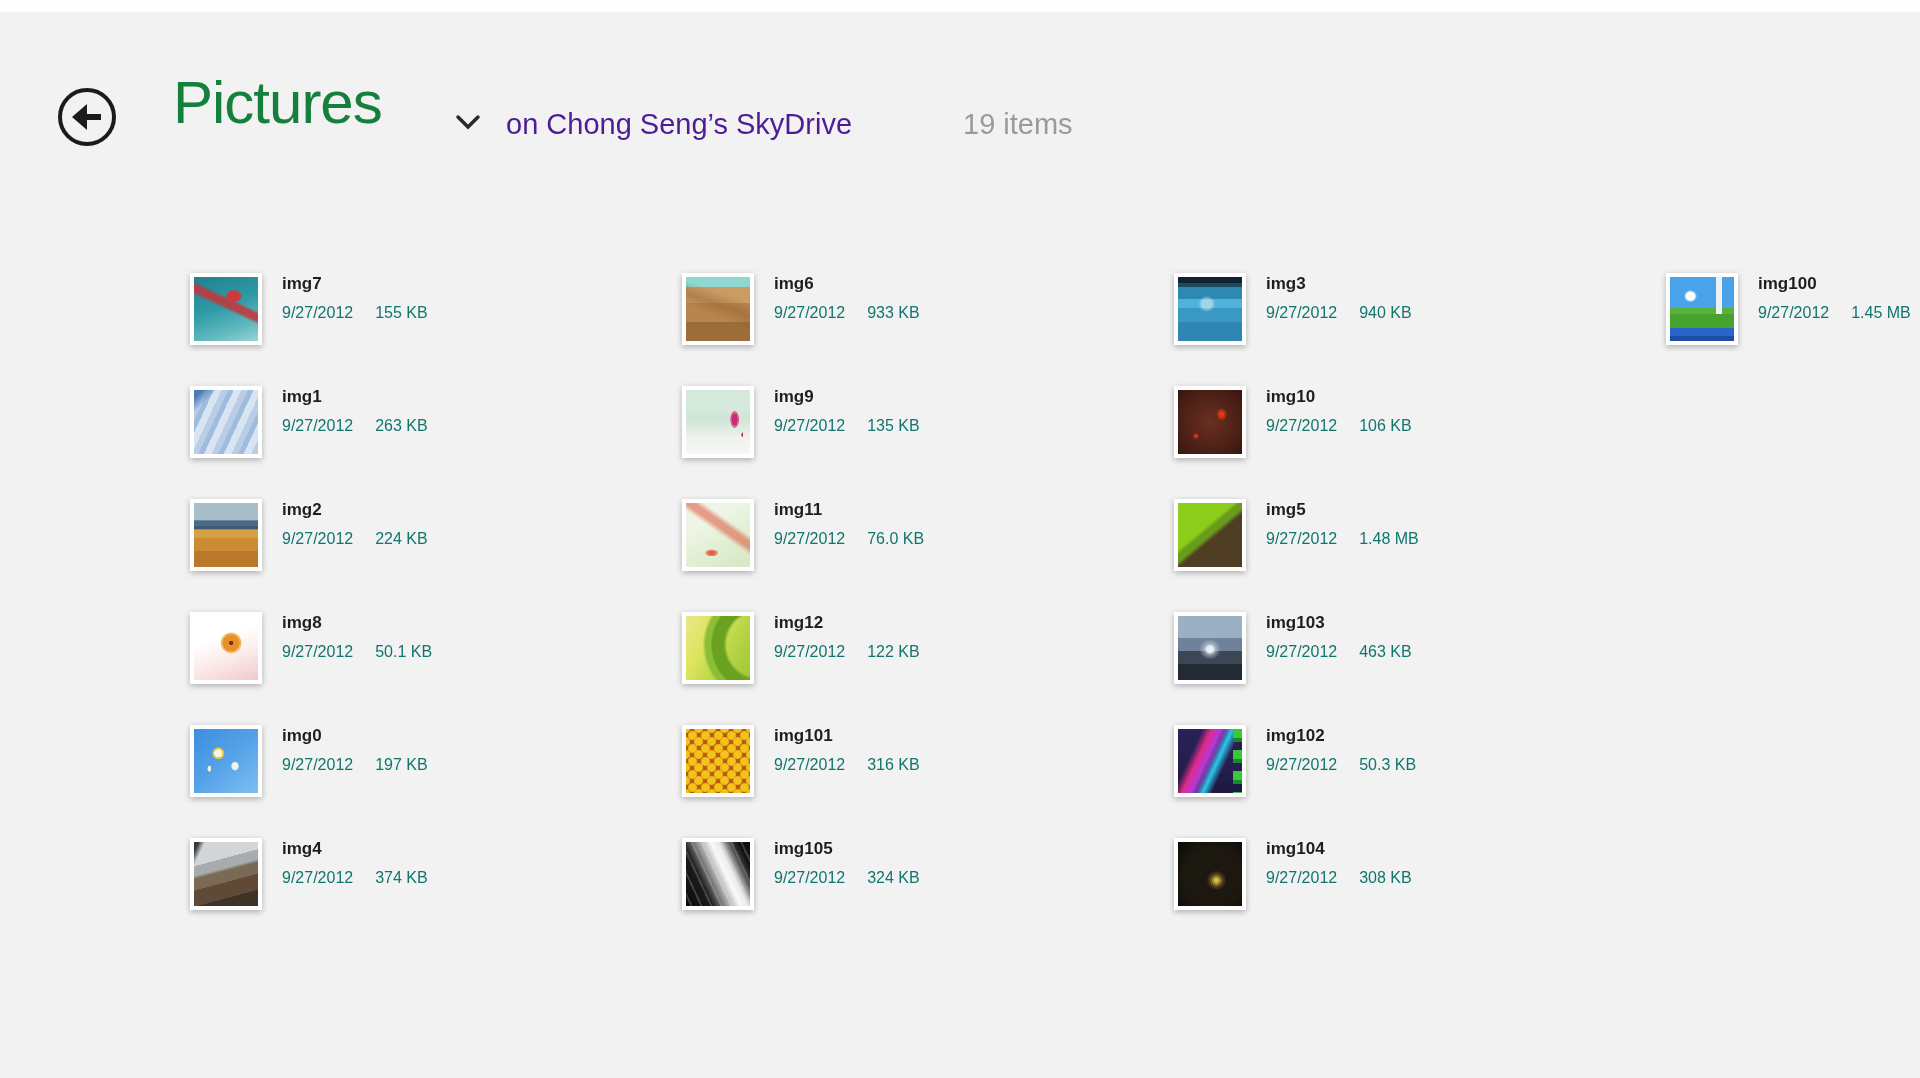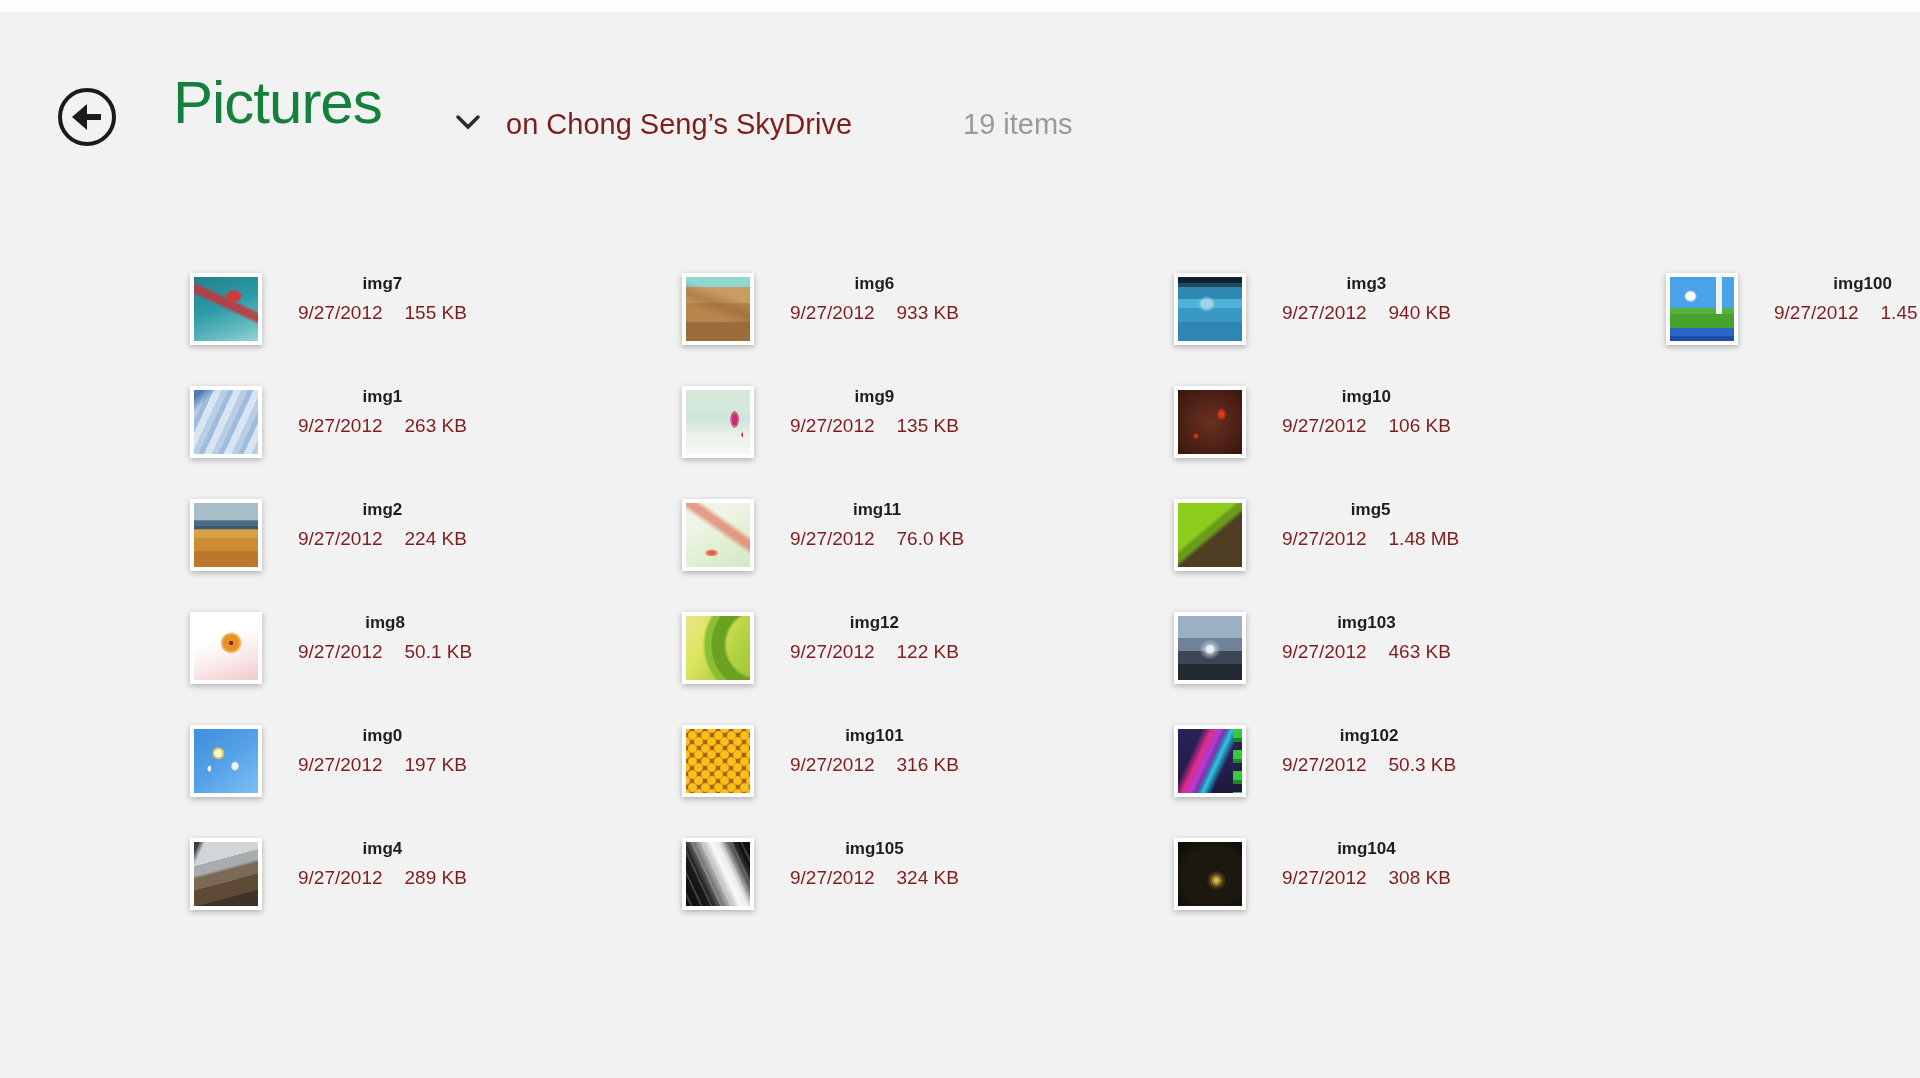--- a/index.html
+++ b/index.html
@@ -4,33 +4,33 @@
 <style>
   html,body{margin:0;padding:0;width:1920px;height:1078px;overflow:hidden;
     background:#f2f2f2;font-family:"Liberation Sans",sans-serif;}
   .top-strip{position:absolute;left:0;top:0;width:1920px;height:12px;background:#fdfdfd;}
   
   .back-btn{position:absolute;left:56px;top:86px;width:62px;height:62px;cursor:pointer;}
   .back-btn svg{display:block;}
   .title{position:absolute;left:173px;top:70px;font-size:60px;font-weight:300;
     letter-spacing:-1px;color:#15803d;line-height:1.1;}
   .chevron{position:absolute;left:455px;top:112px;width:26px;height:20px;cursor:pointer;}
-  .subtitle{position:absolute;left:506px;top:108px;font-size:29px;font-weight:300;color:#7f1d1d;}
+  .subtitle{position:absolute;left:506px;top:108px;font-size:29px;font-weight:300;color:#4c1d95;}
   .count{position:absolute;left:963px;top:108px;font-size:29px;font-weight:400;color:#9a9a9a;}
   
   .grid{position:absolute;left:190px;top:273px;display:grid;
     grid-auto-flow:column;grid-template-rows:repeat(6,72px);
     grid-template-columns:repeat(4,492px);row-gap:41px;}
   .item{display:flex;align-items:flex-start;cursor:pointer;}
   .tile{width:72px;height:72px;box-sizing:border-box;background:#ffffff;padding:4px;
     box-shadow:0 2px 6px rgba(0,0,0,.28);flex:0 0 auto;}
   .thumb{width:100%;height:100%;}
-  .itext{margin-left:36px;padding-top:1px;text-align:center;}
+  .itext{margin-left:20px;padding-top:1px;}
   .iname{font-size:17px;font-weight:bold;color:#1e1e1e;line-height:20px;}
-  .imeta{display:flex;gap:22px;margin-top:9px;font-size:19px;color:#7f1d1d;line-height:20px;}
+  .imeta{display:flex;gap:22px;margin-top:9px;font-size:16px;color:#0f766e;line-height:20px;}
   
   .thumb-img7{background:
     radial-gradient(closest-side at 62% 30%,#cf3a3c 0 28%,transparent 33%),
     linear-gradient(205deg,transparent 36%,rgba(198,52,58,.85) 40% 47%,transparent 51%),
     linear-gradient(160deg,#23808e 0%,#2d9aa6 45%,#66bcc2 80%,#9ad4d6 100%);}
   .thumb-img1{background:
     linear-gradient(135deg,#4a7ab8 0 7%,transparent 18%),
     repeating-linear-gradient(115deg,#d8e4f2 0 7px,#b9cde6 7px 13px,#9fbcdd 13px 18px);}
   .thumb-img2{background:
     linear-gradient(180deg,#a8bfc9 0 26%,#4a6b84 28% 36%,#3d5a75 36% 40%,
@@ -189,21 +189,21 @@
   </div>
 
   <div class="item">
     <div class="tile">
       <div class="thumb thumb-img4"></div>
     </div>
     <div class="itext">
       <div class="iname">img4</div>
       <div class="imeta">
         <span>9/27/2012</span>
-        <span>289 KB</span>
+        <span>374 KB</span>
       </div>
     </div>
   </div>
 
   <div class="item">
     <div class="tile">
       <div class="thumb thumb-img6"></div>
     </div>
     <div class="itext">
       <div class="iname">img6</div>

